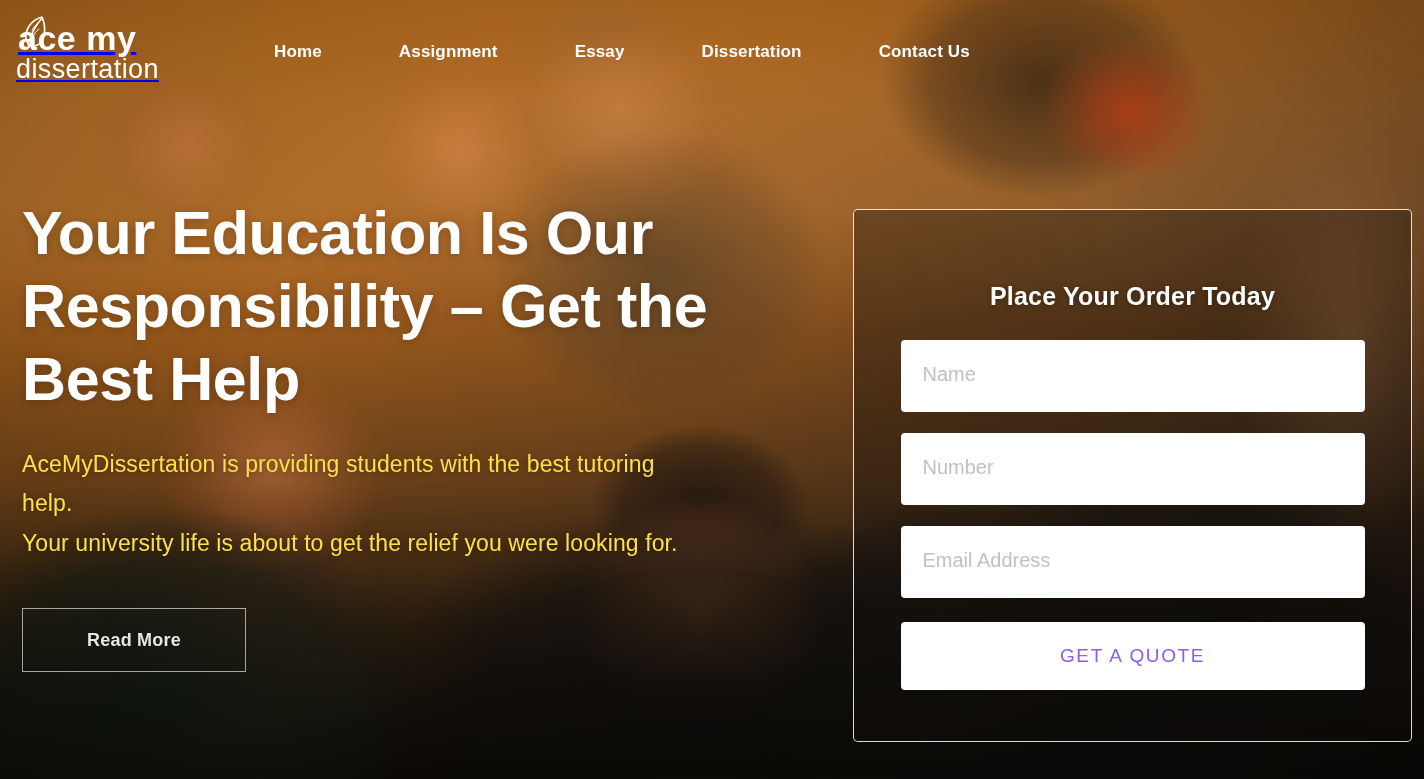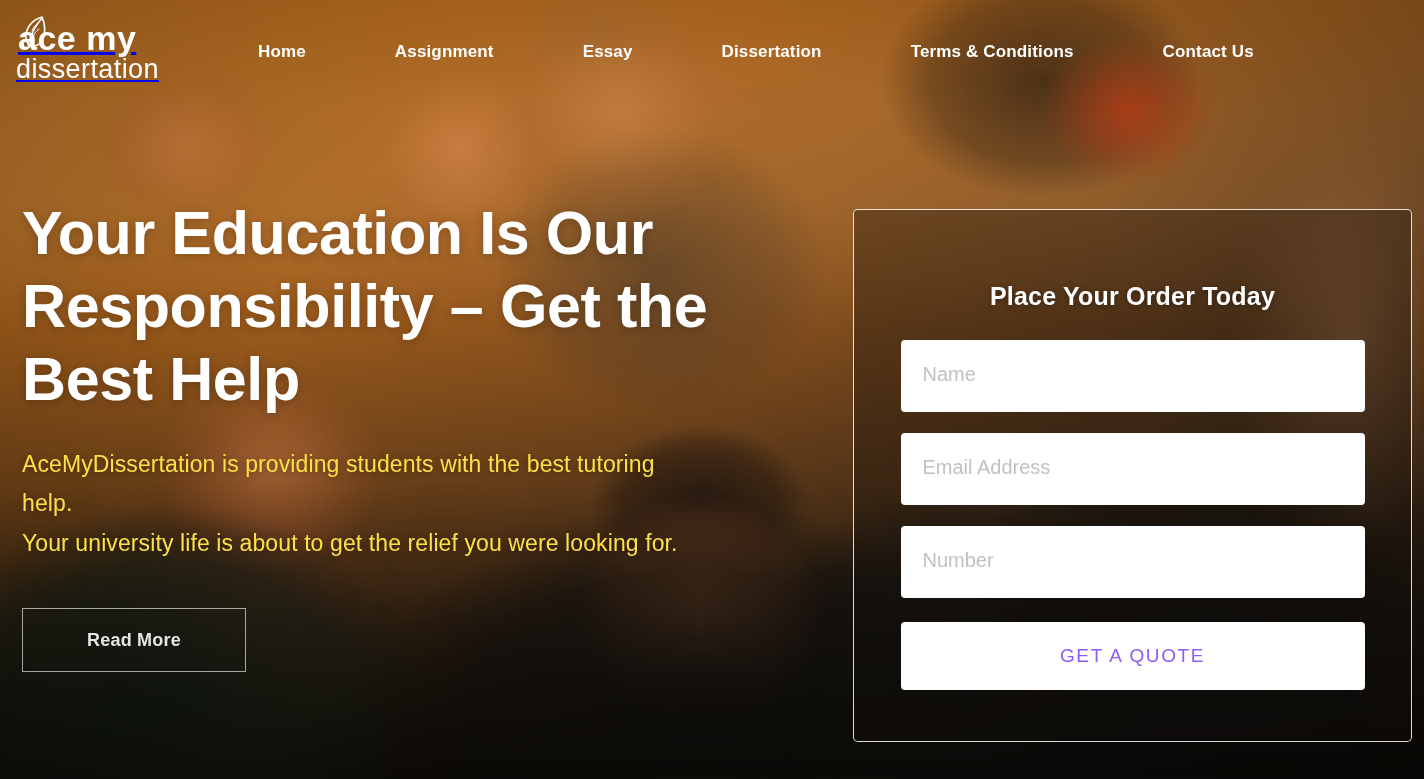--- a/index.html
+++ b/index.html
@@ -128,22 +128,22 @@
     font-weight: 400;
     letter-spacing: .4px;
     color: #ffffff;
     text-transform: lowercase;
     margin-top: 1px;
   }
 
   .nav-links {
     display: flex;
     align-items: center;
-    gap: 16px;
-    margin-left: 62px;
+    gap: 4px;
+    margin-left: 78px;
   }
   .nav-link {
     color: #ffffff;
     font-size: 17px;
     font-weight: 700;
     letter-spacing: .15px;
     text-decoration: none;
     padding: 8px 0;
     margin-right: 73px;
     white-space: nowrap;
@@ -271,40 +271,39 @@
         <span>ace my</span>
       </span>
       <span class="logo-bottom">dissertation</span>
     </a>
 
     <div class="nav-links">
       <a class="nav-link" href="#">Home</a>
       <a class="nav-link" href="#">Assignment</a>
       <a class="nav-link" href="#">Essay</a>
       <a class="nav-link" href="#">Dissertation</a>
-      <a class="nav-link" href="#">Terms &amp; Conditions</a>
       <a class="nav-link" href="#">Contact Us</a>
     </div>
 
   </nav>
 
   <div class="hero-copy">
     <h1 class="hero-title">Your Education Is Our Responsibility – Get the Best Help</h1>
     <p class="hero-sub">
       <span>AceMyDissertation is providing students with the best tutoring help.</span><br>
       <span>Your university life is about to get the relief you were looking for.</span>
     </p>
     <button class="btn-outline">Read More</button>
   </div>
 
   <form class="order-card">
     <div class="order-title">Place Your Order Today</div>
 
     <input class="field" type="text" placeholder="Name" style="">
 
+    <input class="field" type="text" placeholder="Number" style="">
+
     <input class="field" type="text" placeholder="Email Address" style="">
-
-    <input class="field" type="text" placeholder="Number" style="">
 
     <button class="btn-quote" type="submit">GET A QUOTE</button>
   </form>
 
 </div>
 
 </body></html>

